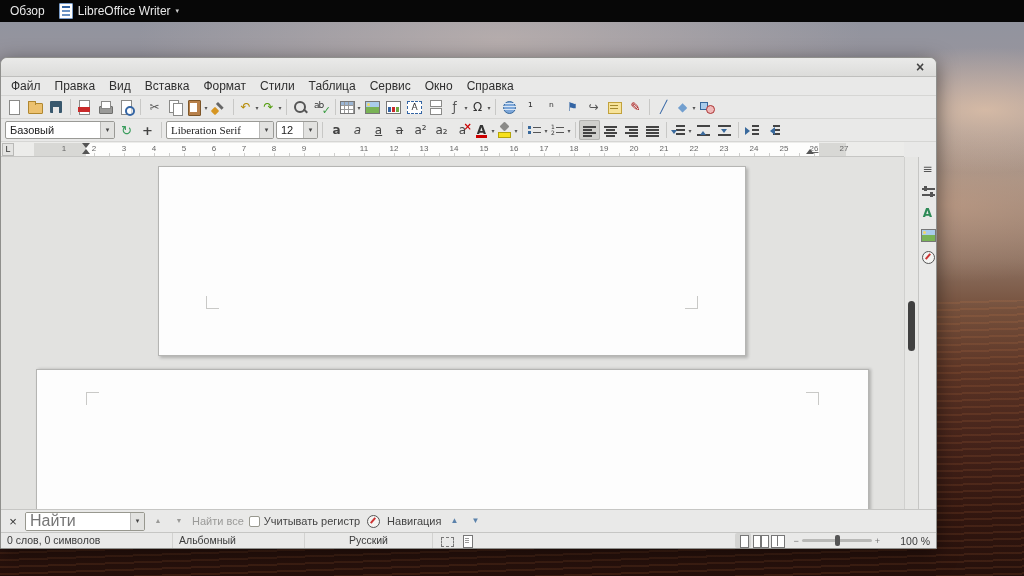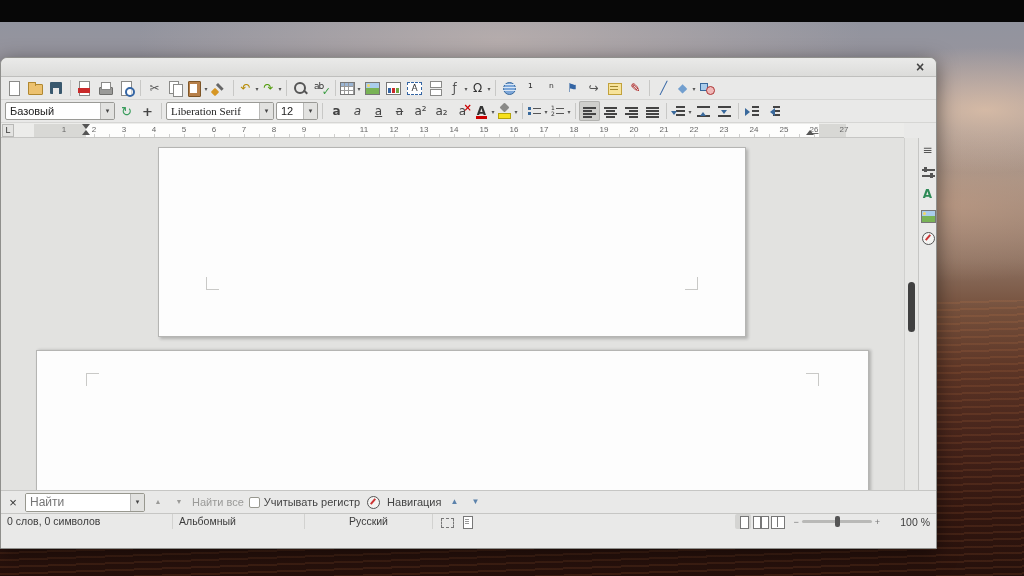--- a/index.html
+++ b/index.html
@@ -174,21 +174,21 @@
   .vthumb{position:absolute;left:3px;width:7px;border-radius:4px;background:#404040;top:144px;height:50px}
   .sidebarstrip{width:18px;background:#e9e9e8;border-left:1px solid #c6c6c4;display:flex;flex-direction:column;
                 align-items:center;padding-top:3px;gap:3px;box-sizing:border-box}
   .sidebarstrip .tbtn{min-width:16px;width:16px;height:19px}
 
   
   .findbar{height:23px;display:flex;align-items:center;gap:5px;padding:0 5px;background:#e9e9e8;
            border-top:1px solid #c6c6c4;font-size:11px;color:#555;box-sizing:border-box}
   .fb-close{font-size:13px;color:#333;width:14px;text-align:center}
   .fb-input-wrap{display:flex;height:17px;border:1px solid #98988f;background:#fff;border-radius:2px;overflow:hidden}
-  .fb-input{border:none;outline:none;width:96px;font-size:12px;padding:0 4px;font-family:inherit;color:#333;background:#fff}
+  .fb-input{border:none;outline:none;width:96px;font-size:16px;padding:0 4px;font-family:inherit;color:#333;background:#fff}
   .fb-btn{width:16px;height:16px;text-align:center;font-size:7px;line-height:16px;color:#9a9a98;border-radius:2px}
   .fb-btn.nav{color:#5b82ab;font-size:8px}
   .fb-text.dim{color:#9a9a98}
   .fb-check{display:flex;align-items:center;gap:4px}
   .cb{width:11px;height:11px;background:#fff;border:1px solid #98988f;border-radius:2px;box-sizing:border-box}
   .fb-label{color:#444}
 
   
   .statusbar{height:16px;display:flex;align-items:center;background:#e9e9e8;border-top:1px solid #c6c6c4;
              font-size:10.5px;color:#3c3c3c;box-sizing:border-box}
@@ -205,28 +205,48 @@
   .zhandle{position:absolute;left:33px;top:-4px;width:5px;height:11px;background:#555;border-radius:2px}
   .zminus,.zplus{font-size:9px;color:#777}
   .zoomtext{width:46px;text-align:right;padding-right:6px}
 </style>
 </head>
 <body>
 
 <div class="desktop">
 
   <div class="topbar">
+    <div class="tb-left">
+      <span>Обзор</span>
+      <span class="appmenu">
+        <span class="ic-writerdoc"></span>
+        <span>LibreOffice Writer</span>
+        <span class="tb-caret">▾</span>
+      </span>
+    </div>
   </div>
 
   <div class="window">
 
     <div class="titlebar">
       <span class="closebtn">×</span>
     </div>
 
+    <div class="menubar" id="menu-items">
+        <span class="menu-item">Файл</span>
+        <span class="menu-item">Правка</span>
+        <span class="menu-item">Вид</span>
+        <span class="menu-item">Вставка</span>
+        <span class="menu-item">Формат</span>
+        <span class="menu-item">Стили</span>
+        <span class="menu-item">Таблица</span>
+        <span class="menu-item">Сервис</span>
+        <span class="menu-item">Окно</span>
+        <span class="menu-item">Справка</span>
+      </div>
 
     <div class="toolbar" id="std-icons">
         <span class="tbtn">
           <span class="ic sh-page"></span>
         </span>
         <span class="tbtn">
           <span class="ic sh-folder"></span>
         </span>
         <span class="tbtn">
           <span class="ic sh-floppy"></span>

